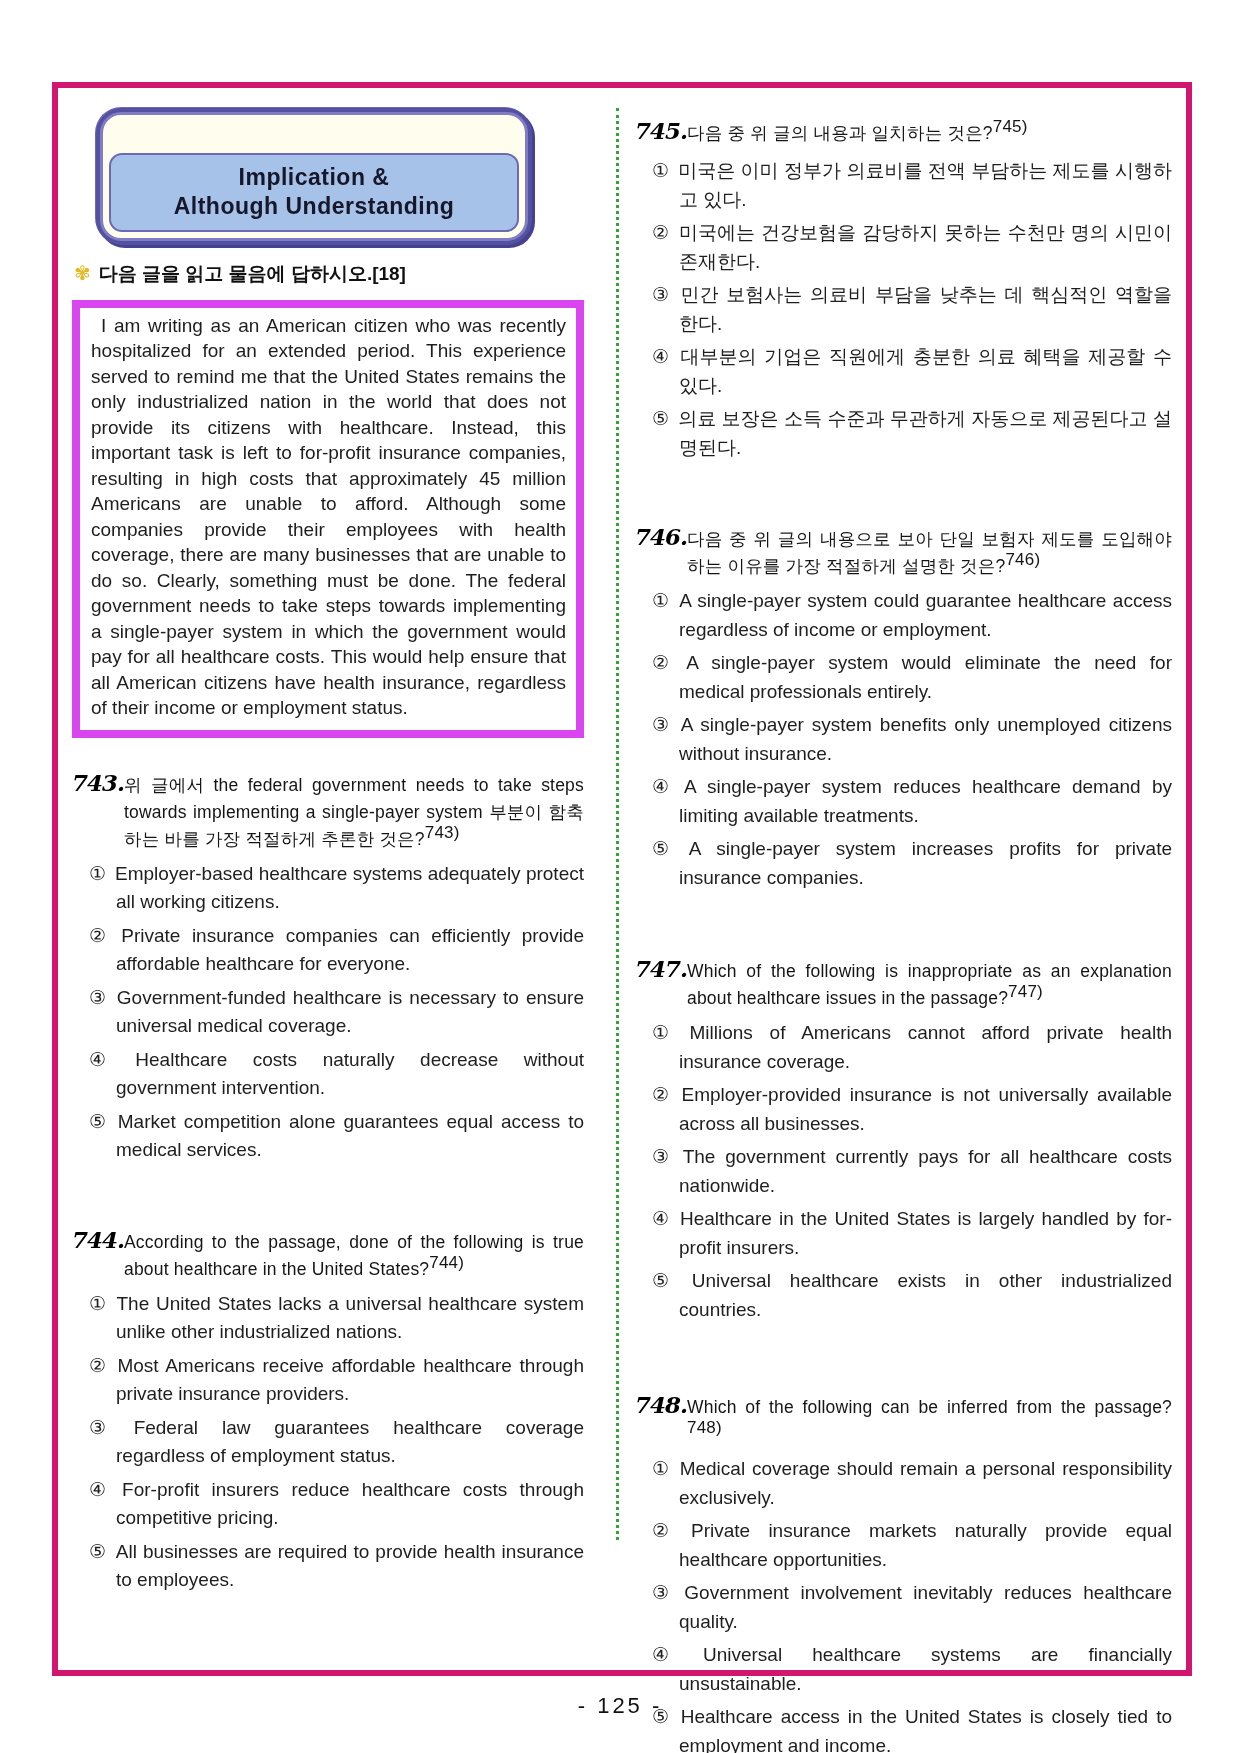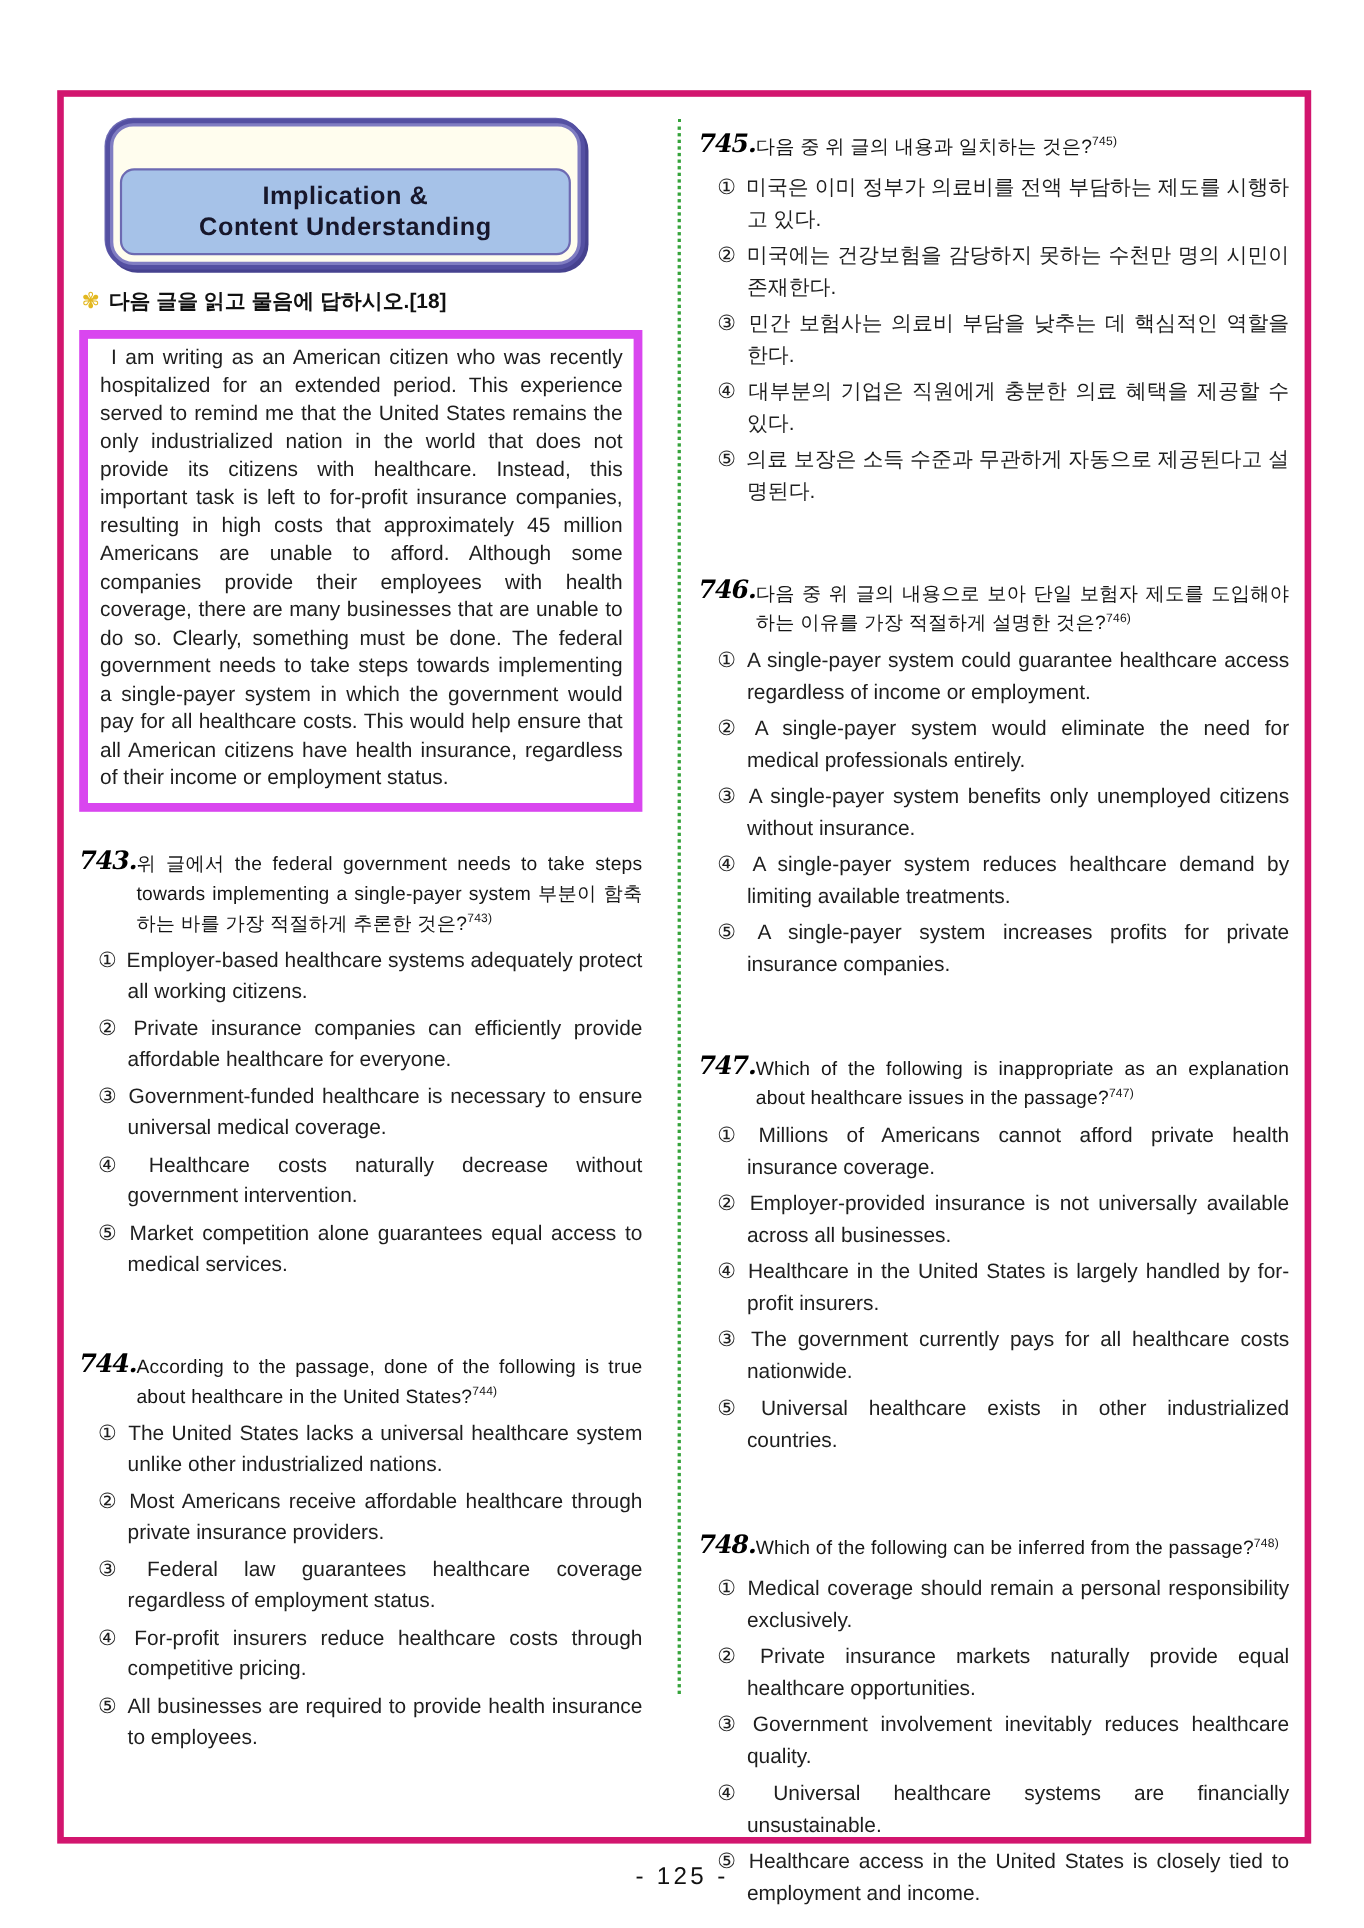--- a/index.html
+++ b/index.html
@@ -123,21 +123,21 @@
     display: block;
     font-size: 17.5px;
     line-height: 27px;
     text-align: justify;
     -moz-text-align-last: left;
     text-align-last: left;
     color: #151515;
     letter-spacing: 0.2px;
   }
   .q-ref {
-    font-size: 11px;
+    font-size: 17px;
     vertical-align: super;
     line-height: 0;
   }
 
   .q-options { margin-top: 7px; }
   .option {
     padding-left: 44px;
     text-indent: -27px;
     font-size: 19px;
     line-height: 28.5px;
@@ -165,21 +165,21 @@
 <body>
 
 <div class="page">
   <div class="frame">
 
     <div class="col-left">
       <div class="badge-outer">
         <div class="badge-ring">
           <div class="badge-inner">
             <div>Implication &amp;</div>
-            <div>Content Understanding</div>
+            <div>Although Understanding</div>
           </div>
         </div>
       </div>
 
       <div class="instruction">
         <span class="flower">✾</span><span>다음 글을 읽고 물음에 답하시오.[18]</span>
       </div>
 
       <div class="passage-box">
         <p>I am writing as an American citizen who was recently hospitalized for an extended period. This experience served to remind me that the United States remains the only industrialized nation in the world that does not provide its citizens with healthcare. Instead, this important task is left to for-profit insurance companies, resulting in high costs that approximately 45 million Americans are unable to afford. Although some companies provide their employees with health coverage, there are many businesses that are unable to do so. Clearly, something must be done. The federal government needs to take steps towards implementing a single-payer system in which the government would pay for all healthcare costs. This would help ensure that all American citizens have health insurance, regardless of their income or employment status.</p>
@@ -291,24 +291,24 @@
       <span class="q-stem"><span class="stem-text">Which of the following is inappropriate as an explanation about healthcare issues in the passage?</span><sup class="q-ref">747)</sup></span>
     </div>
     <div class="q-options">
               <div class="option">
     <span class="opt-marker">①</span><span class="opt-text">Millions of Americans cannot afford private health insurance coverage.</span>
   </div>
               <div class="option">
     <span class="opt-marker">②</span><span class="opt-text">Employer-provided insurance is not universally available across all businesses.</span>
   </div>
               <div class="option">
+    <span class="opt-marker">③</span><span class="opt-text">The government currently pays for all healthcare costs nationwide.</span>
+  </div>
+              <div class="option">
     <span class="opt-marker">④</span><span class="opt-text">Healthcare in the United States is largely handled by for-profit insurers.</span>
-  </div>
-              <div class="option">
-    <span class="opt-marker">③</span><span class="opt-text">The government currently pays for all healthcare costs nationwide.</span>
   </div>
               <div class="option">
     <span class="opt-marker">⑤</span><span class="opt-text">Universal healthcare exists in other industrialized countries.</span>
   </div>
             </div>
   </div>
           <div class="question" data-qnum="748">
     <div class="q-head">
       <span class="q-num">748.</span>
       <span class="q-stem"><span class="stem-text">Which of the following can be inferred from the passage?</span><sup class="q-ref">748)</sup></span>

